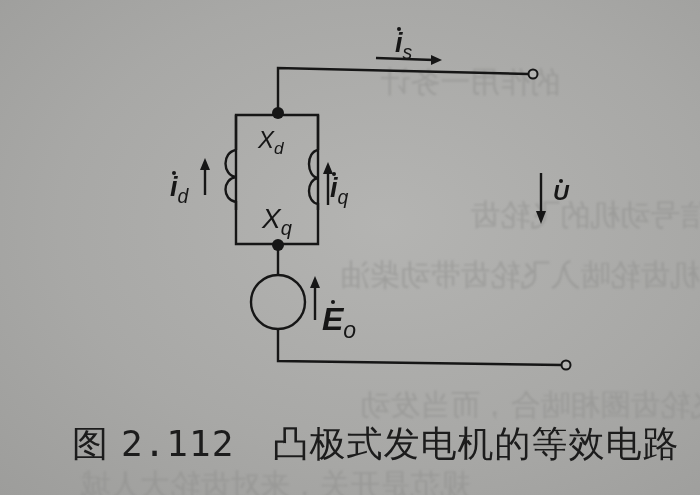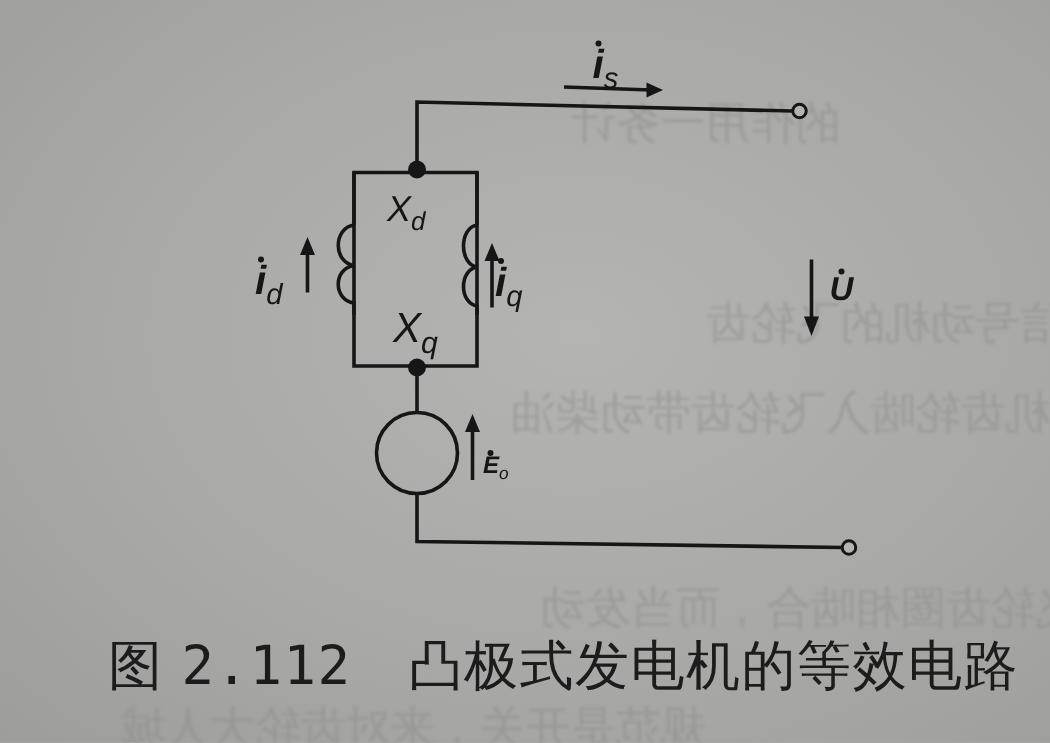--- a/index.html
+++ b/index.html
@@ -112,19 +112,19 @@
 </div>
 
 <div class="lbl bold" style="left:330px;top:175px;font-size:27px;">
   <span class="dot-over">i</span><span class="sub">q</span>
 </div>
 
 <div class="lbl bold" style="left:553px;top:182px;font-size:22px;">
   <span class="dot-over">U</span>
 </div>
 
-<div class="lbl bold" style="left:322px;top:303px;font-size:16px;">
+<div class="lbl bold" style="left:322px;top:303px;font-size:32px;">
   <span class="dot-over">E</span><span class="sub">o</span>
 </div>
 
 <div class="caption">
   <span>图</span><span class="num">2.112</span><span>凸极式发电机的等效电路</span>
 </div>
 
 </body></html>

